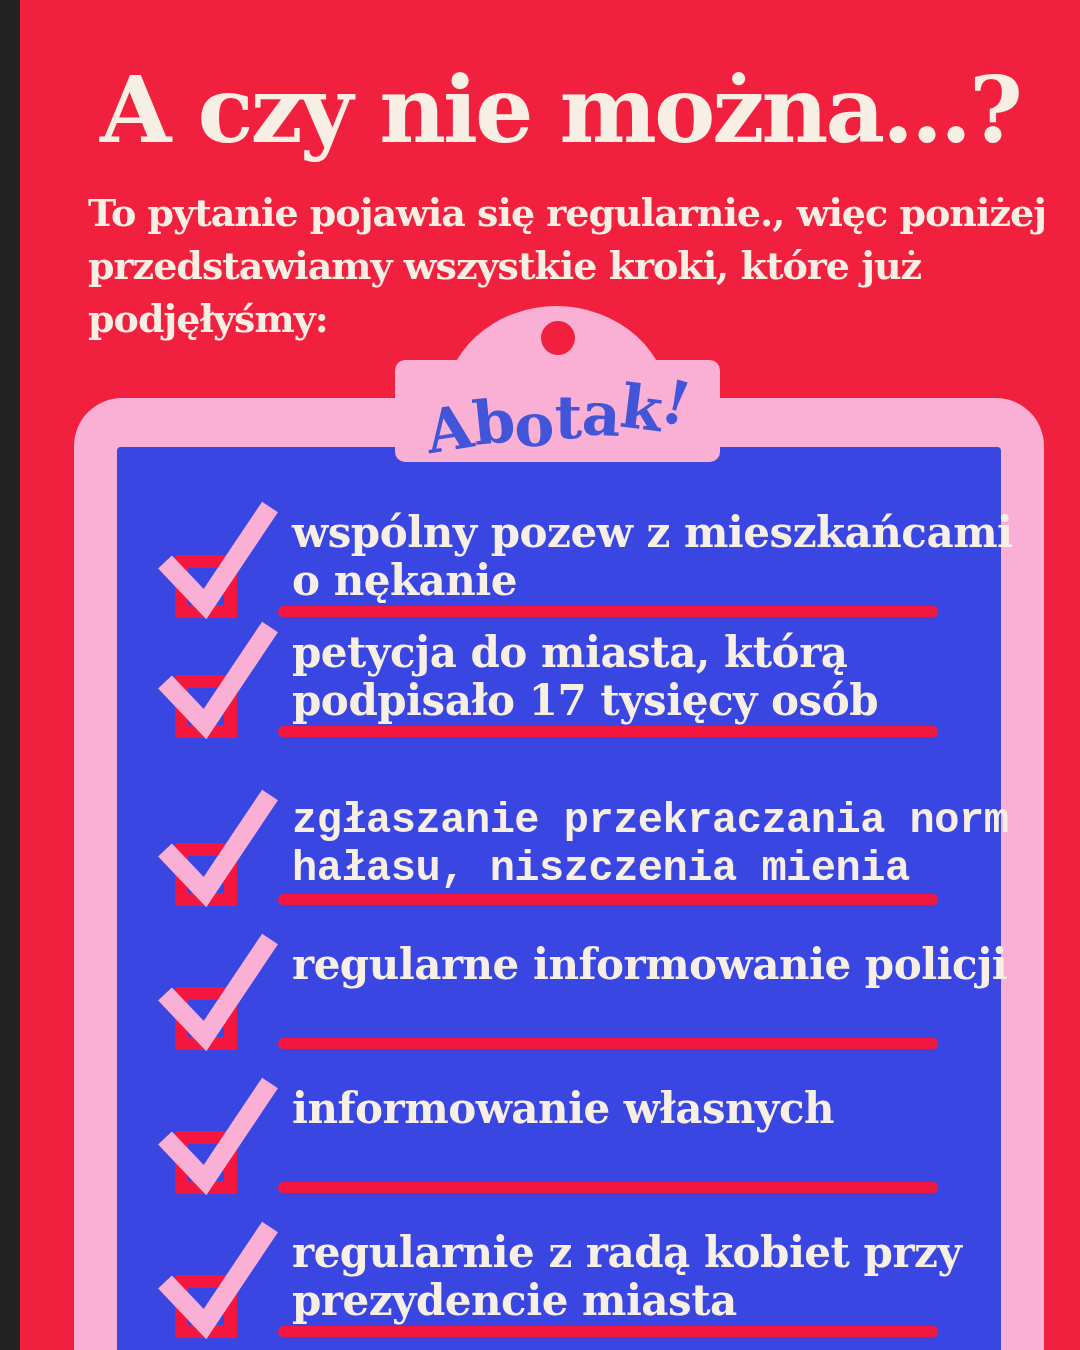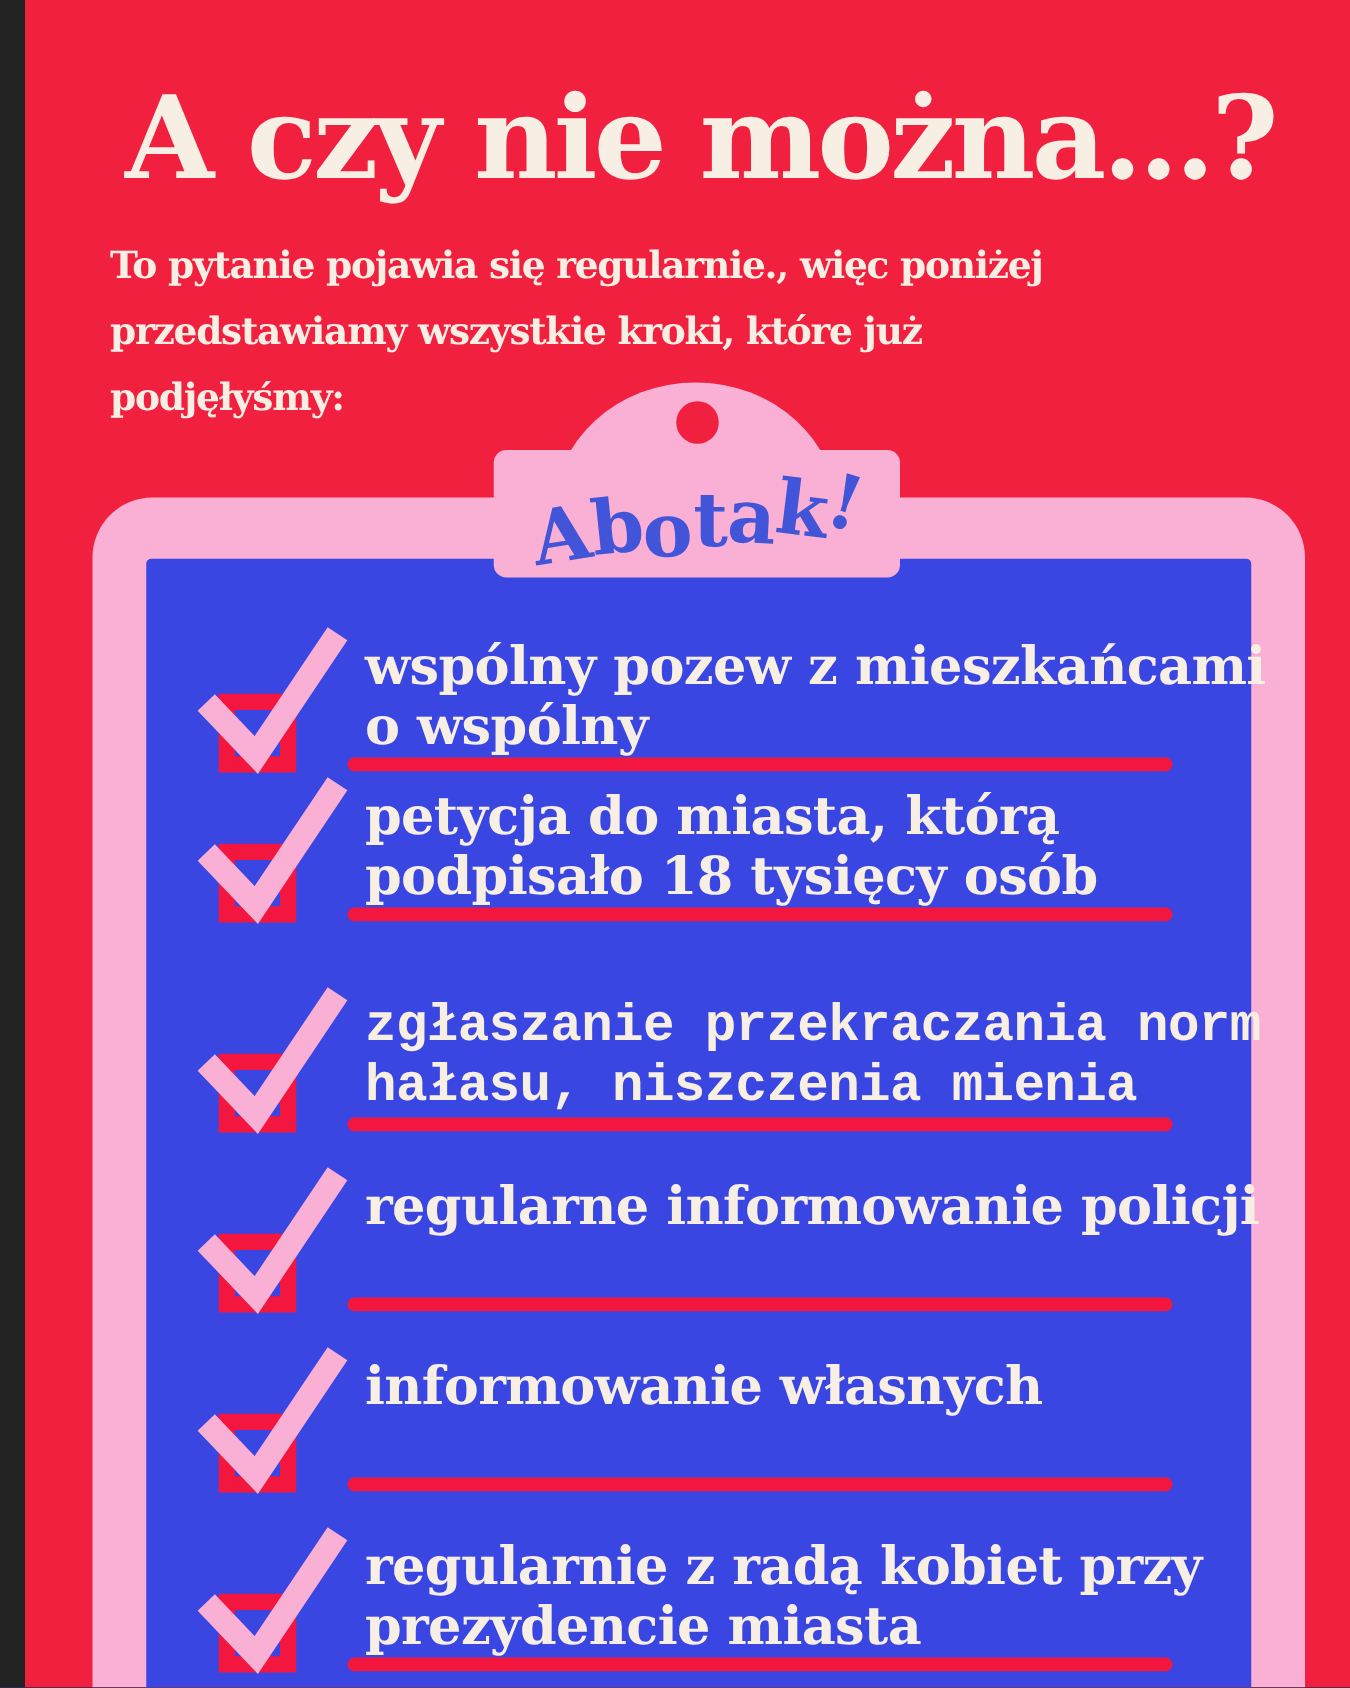--- a/index.html
+++ b/index.html
@@ -28,21 +28,21 @@
     font-size:92px;
     font-weight:700;
     letter-spacing:-3px;
     color:var(--cream);
     white-space:nowrap;
   }
   .subtitle{
     position:absolute;
     left:68px;top:186px;
     color:var(--cream);
-    font-size:30px;
+    font-size:38px;
     font-weight:700;
     letter-spacing:-1px;
     line-height:53px;
     white-space:nowrap;
   }
   
   .clip-dome{
     position:absolute;
     left:423px;top:306px;
     width:227px;height:110px;
@@ -161,35 +161,35 @@
 
   <div class="item i0">
     <div class="checkbox">
       <span class="box"></span>
       <svg class="tick" viewBox="0 0 120 125">
         <polyline points="7,63 47,105 112,8" fill="none" stroke="#f9b0d4" stroke-width="19"></polyline>
       </svg>
     </div>
     <div class="item-text">
       <div>wspólny pozew z mieszkańcami</div>
-      <div>o wspólny</div>
+      <div>o nękanie</div>
     </div>
     <div class="underline"></div>
   </div>
 
   <div class="item i1">
     <div class="checkbox">
       <span class="box"></span>
       <svg class="tick" viewBox="0 0 120 125">
         <polyline points="7,63 47,105 112,8" fill="none" stroke="#f9b0d4" stroke-width="19"></polyline>
       </svg>
     </div>
     <div class="item-text">
       <div>petycja do miasta, którą</div>
-      <div>podpisało 18 tysięcy osób</div>
+      <div>podpisało 17 tysięcy osób</div>
     </div>
     <div class="underline"></div>
   </div>
 
   <div class="item i2">
     <div class="checkbox">
       <span class="box"></span>
       <svg class="tick" viewBox="0 0 120 125">
         <polyline points="7,63 47,105 112,8" fill="none" stroke="#f9b0d4" stroke-width="19"></polyline>
       </svg>

